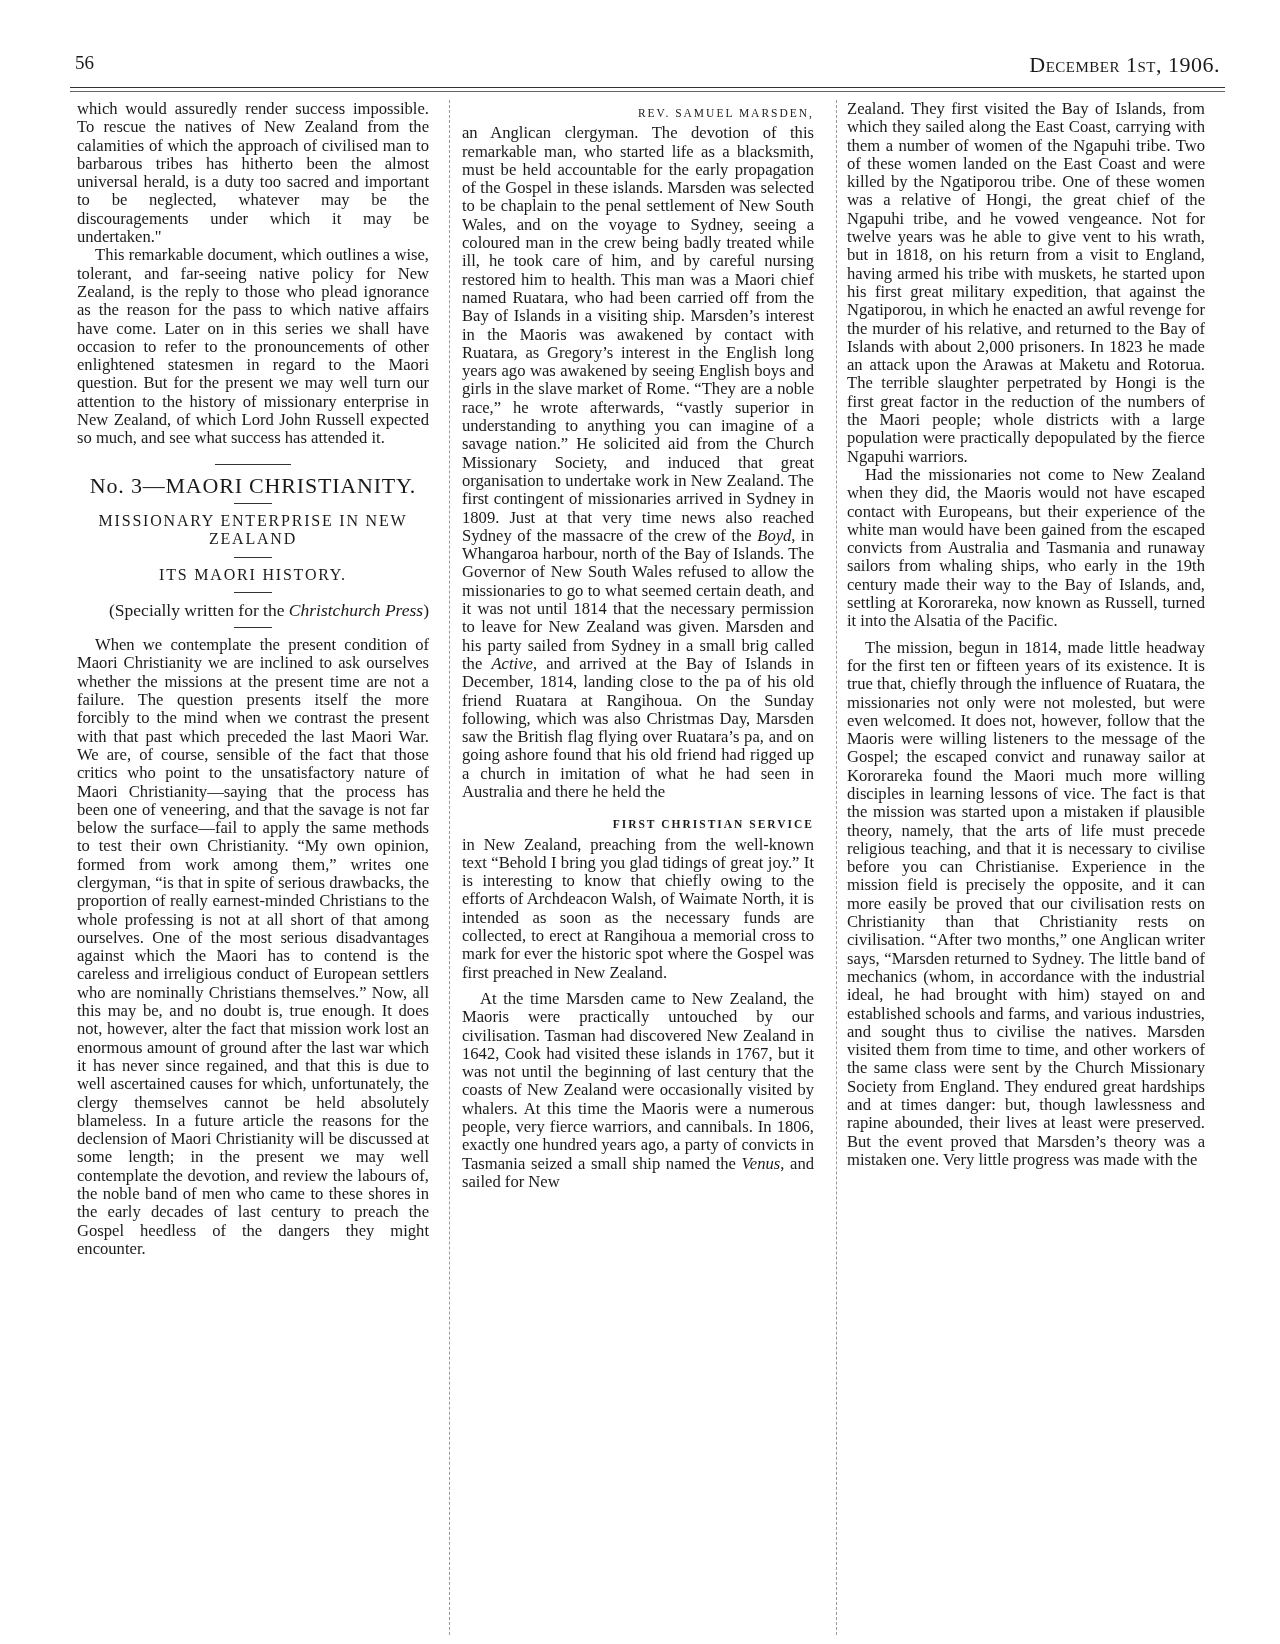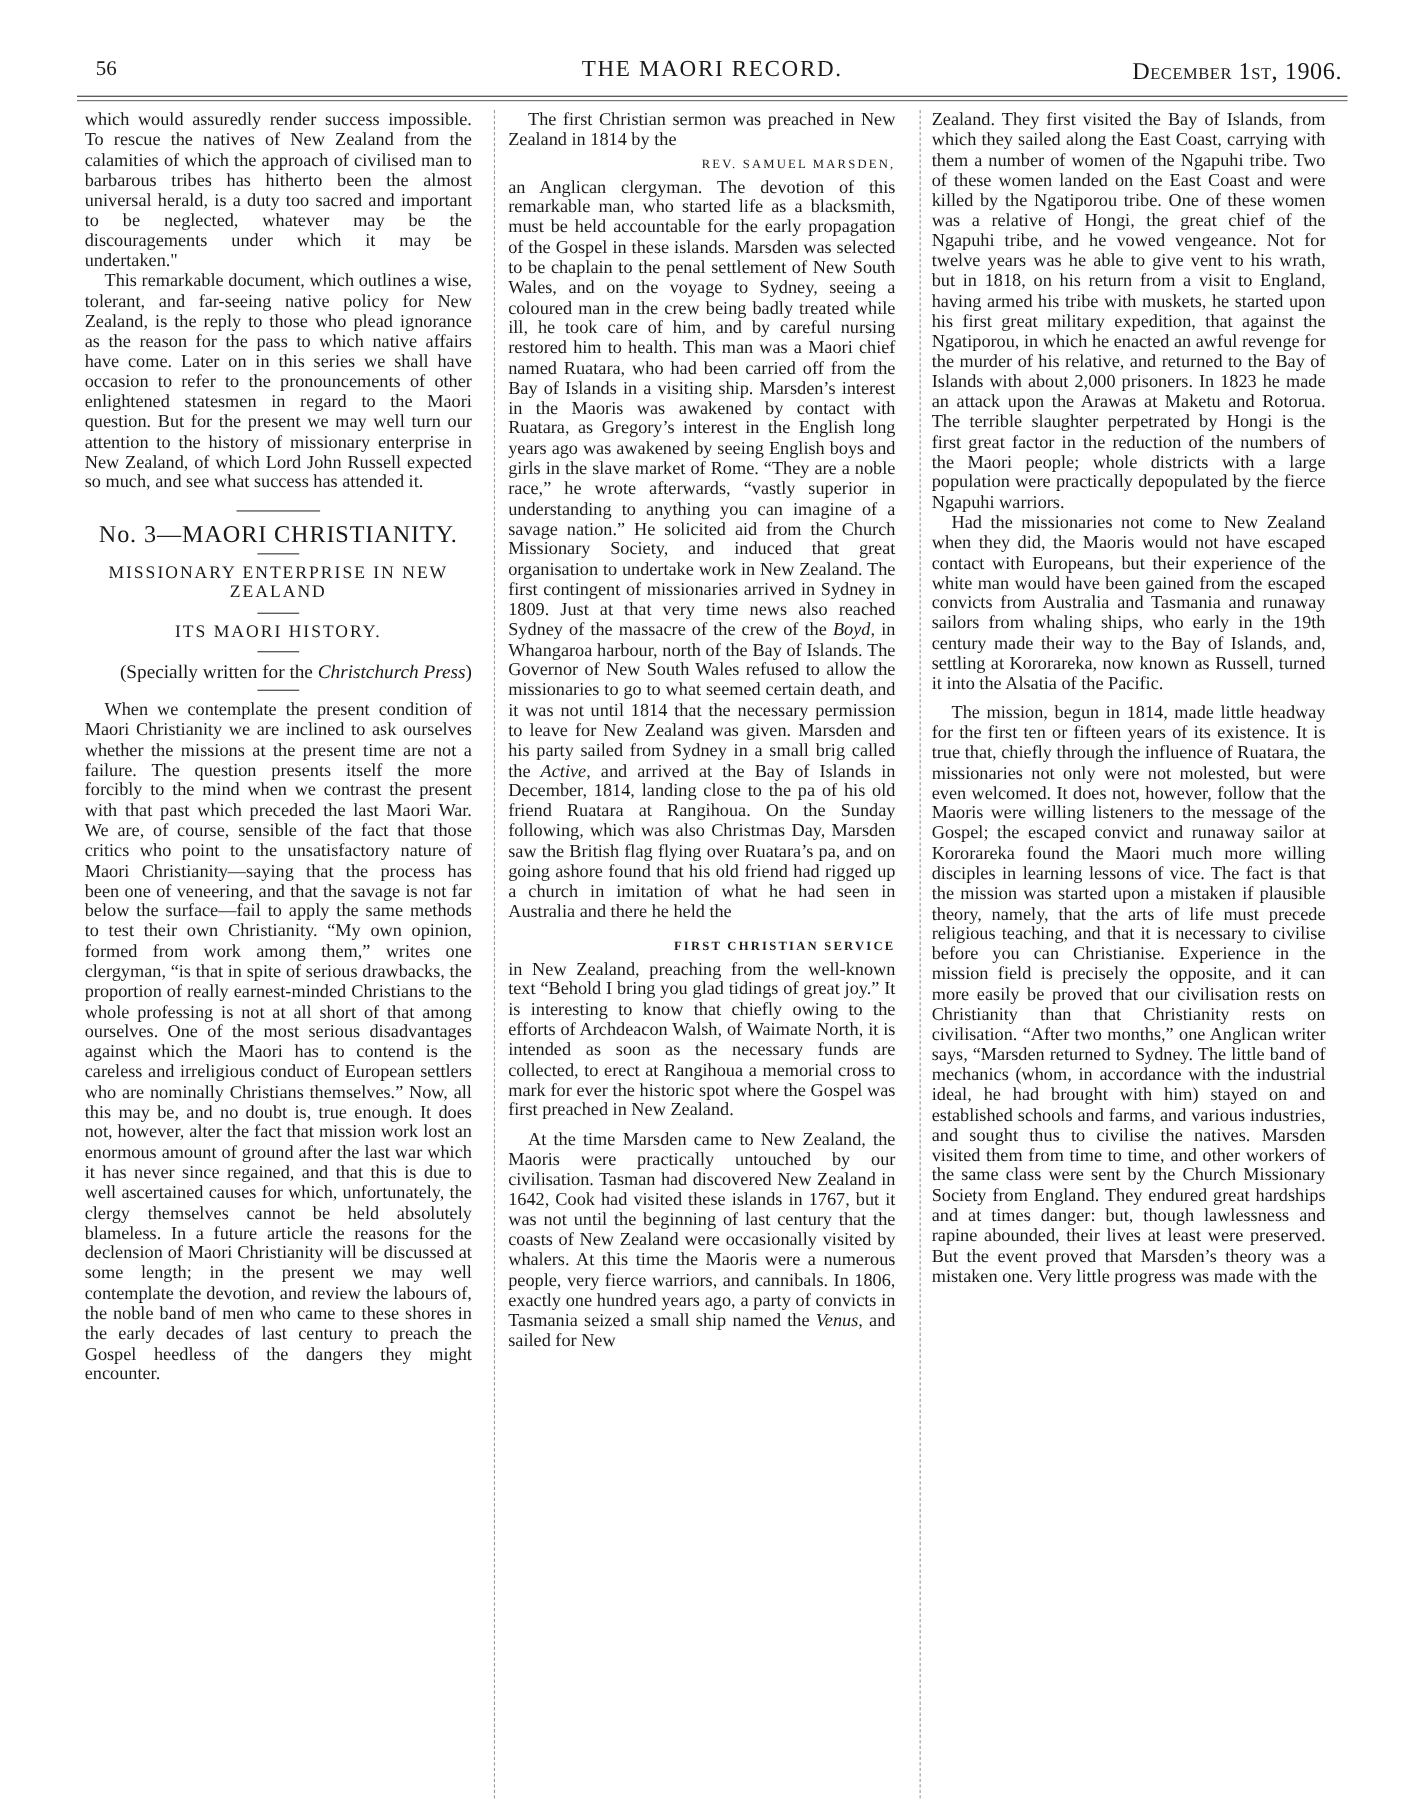--- a/index.html
+++ b/index.html
@@ -1,19 +1,19 @@
 <!DOCTYPE html>
 <html><head>
 <meta charset="utf-8">
 <style>
   html, body { margin: 0; padding: 0; background: #ffffff; }
   body { width: 1280px; height: 1644px; position: relative; overflow: hidden;
          font-family: "Liberation Serif", "DejaVu Serif", serif; color: #1a1a1a; }
   .header { position: absolute; left: 75px; right: 60px; top: 50px; height: 30px; }
-  .page-num { position: absolute; left: 12px; top: 2px; font-size: 19px; }
+  .page-num { position: absolute; left: 0; top: 2px; font-size: 19px; }
   .journal-title { position: absolute; left: 0; right: 0; top: 0; text-align: center; font-size: 21px; letter-spacing: 1.5px; }
   .issue-date { position: absolute; right: 0; top: 2px; font-size: 22px; font-variant: small-caps; letter-spacing: 0.5px; }
   .rule-top { position: absolute; left: 70px; right: 55px; top: 87px; border-top: 1.6px solid #333; }
   .rule-top2 { position: absolute; left: 70px; right: 55px; top: 91px; border-top: 0.8px solid #666; }
   .col { position: absolute; top: 100px; width: 352px; font-size: 16.6px; line-height: 18.3px; text-align: justify; hyphens: manual; }
   .col1 { left: 77px; }
   .col2 { left: 462px; }
   .col3 { left: 847px; width: 358px; }
   .vrule { position: absolute; top: 100px; height: 1535px; border-left: 1px dashed #999; }
   .vr1 { left: 449px; }
@@ -29,21 +29,20 @@
   .byline i { font-style: italic; }
   .inline-head { text-align: right; font-size: 11.5px; letter-spacing: 2px; text-indent: 0; margin: 4px 0 2px; }
   .inline-head.big-gap { margin: 14px 0 2px; font-weight: bold; }
   i { font-style: italic; }
 </style>
 </head>
 <body>
 
 <div class="header">
   <span class="page-num">56</span>
-  <div class="journal-title">THE MAORI RECORD.</div>
   <span class="issue-date">December 1st, 1906.</span>
 </div>
 <div class="rule-top"></div>
 <div class="rule-top2"></div>
 
 <div class="vrule vr1"></div>
 <div class="vrule vr2"></div>
 
 <div class="col col1">
   <p class="noindent">which would assuredly render success impossible. To rescue the natives of New Zealand from the calamities of which the approach of civilised man to barbarous tribes has hitherto been the almost universal herald, is a duty too sacred and important to be neglected, whatever may be the discouragements under which it may be undertaken."</p>
@@ -54,21 +53,20 @@
   <p class="subhead">MISSIONARY ENTERPRISE IN NEW ZEALAND</p>
   <div class="short-rule sm"></div>
   <p class="subhead">ITS MAORI HISTORY.</p>
   <div class="short-rule sm"></div>
   <p class="byline"><span>(Specially written for the </span><i>Christchurch Press</i><span>)</span></p>
   <div class="short-rule sm"></div>
   <p>When we contemplate the present condition of Maori Christianity we are inclined to ask ourselves whether the missions at the present time are not a failure. The question presents itself the more forcibly to the mind when we contrast the present with that past which preceded the last Maori War. We are, of course, sensible of the fact that those critics who point to the unsatisfactory nature of Maori Christianity—saying that the process has been one of veneering, and that the savage is not far below the surface—fail to apply the same methods to test their own Christianity. “My own opinion, formed from work among them,” writes one clergyman, “is that in spite of serious drawbacks, the proportion of really earnest-minded Christians to the whole professing is not at all short of that among ourselves. One of the most serious disadvantages against which the Maori has to contend is the careless and irreligious conduct of European settlers who are nominally Christians themselves.” Now, all this may be, and no doubt is, true enough. It does not, however, alter the fact that mission work lost an enormous amount of ground after the last war which it has never since regained, and that this is due to well ascertained causes for which, unfortunately, the clergy themselves cannot be held absolutely blameless. In a future article the reasons for the declension of Maori Christianity will be discussed at some length; in the present we may well contemplate the devotion, and review the labours of, the noble band of men who came to these shores in the early decades of last century to preach the Gospel heedless of the dangers they might encounter.</p>
 </div>
 
 <div class="col col2">
-  <p>The first Christian sermon was preached in New Zealand in 1814 by the</p>
   <p class="inline-head">REV. SAMUEL MARSDEN,</p>
   <p class="noindent"><span>an Anglican clergyman. The devotion of this remarkable man, who started life as a blacksmith, must be held accountable for the early propagation of the Gospel in these islands. Marsden was selected to be chaplain to the penal settlement of New South Wales, and on the voyage to Sydney, seeing a coloured man in the crew being badly treated while ill, he took care of him, and by careful nursing restored him to health. This man was a Maori chief named Ruatara, who had been carried off from the Bay of Islands in a visiting ship. Marsden’s interest in the Maoris was awakened by contact with Ruatara, as Gregory’s interest in the English long years ago was awakened by seeing English boys and girls in the slave market of Rome. “They are a noble race,” he wrote afterwards, “vastly superior in understanding to anything you can imagine of a savage nation.” He solicited aid from the Church Missionary Society, and induced that great organisation to undertake work in New Zealand. The first contingent of missionaries arrived in Sydney in 1809. Just at that very time news also reached Sydney of the massacre of the crew of the </span><i>Boyd</i><span>, in Whangaroa harbour, north of the Bay of Islands. The Governor of New South Wales refused to allow the missionaries to go to what seemed certain death, and it was not until 1814 that the necessary permission to leave for New Zealand was given. Marsden and his party sailed from Sydney in a small brig called the </span><i>Active</i><span>, and arrived at the Bay of Islands in December, 1814, landing close to the pa of his old friend Ruatara at Rangihoua. On the Sunday following, which was also Christmas Day, Marsden saw the British flag flying over Ruatara’s pa, and on going ashore found that his old friend had rigged up a church in imitation of what he had seen in Australia and there he held the</span></p>
   <p class="inline-head big-gap">FIRST CHRISTIAN SERVICE</p>
   <p class="noindent">in New Zealand, preaching from the well-known text “Behold I bring you glad tidings of great joy.” It is interesting to know that chiefly owing to the efforts of Archdeacon Walsh, of Waimate North, it is intended as soon as the necessary funds are collected, to erect at Rangihoua a memorial cross to mark for ever the historic spot where the Gospel was first preached in New Zealand.</p>
   <p class="gap"><span>At the time Marsden came to New Zealand, the Maoris were practically untouched by our civilisation. Tasman had discovered New Zealand in 1642, Cook had visited these islands in 1767, but it was not until the beginning of last century that the coasts of New Zealand were occasionally visited by whalers. At this time the Maoris were a numerous people, very fierce warriors, and cannibals. In 1806, exactly one hundred years ago, a party of convicts in Tasmania seized a small ship named the </span><i>Venus</i><span>, and sailed for New</span></p>
 </div>
 
 <div class="col col3">
   <p class="noindent">Zealand. They first visited the Bay of Islands, from which they sailed along the East Coast, carrying with them a number of women of the Ngapuhi tribe. Two of these women landed on the East Coast and were killed by the Ngatiporou tribe. One of these women was a relative of Hongi, the great chief of the Ngapuhi tribe, and he vowed vengeance. Not for twelve years was he able to give vent to his wrath, but in 1818, on his return from a visit to England, having armed his tribe with muskets, he started upon his first great military expedition, that against the Ngatiporou, in which he enacted an awful revenge for the murder of his relative, and returned to the Bay of Islands with about 2,000 prisoners. In 1823 he made an attack upon the Arawas at Maketu and Rotorua. The terrible slaughter perpetrated by Hongi is the first great factor in the reduction of the numbers of the Maori people; whole districts with a large population were practically depopulated by the fierce Ngapuhi warriors.</p>
   <p>Had the missionaries not come to New Zealand when they did, the Maoris would not have escaped contact with Europeans, but their experience of the white man would have been gained from the escaped convicts from Australia and Tasmania and runaway sailors from whaling ships, who early in the 19th century made their way to the Bay of Islands, and, settling at Kororareka, now known as Russell, turned it into the Alsatia of the Pacific.</p>

